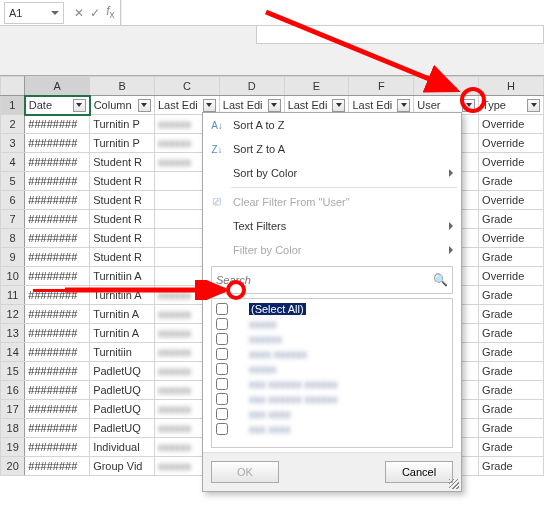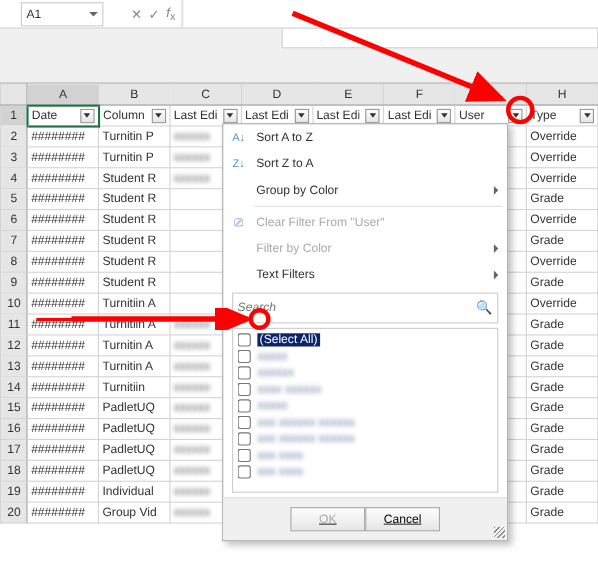--- a/index.html
+++ b/index.html
@@ -1,20 +1,20 @@
 <!DOCTYPE html>
 <html><head>
 <meta charset="utf-8">
 <style>
   * { box-sizing: border-box; margin: 0; padding: 0; }
   body { font-family: "Segoe UI", Arial, sans-serif; font-size: 11px; background: #fff; color: #333; width: 544px; height: 528px; overflow: hidden; position: relative; }
   
   
   .formula-bar { display: flex; align-items: center; height: 26px; border-bottom: 1px solid #ccc; background: #fff; position: relative; z-index: 2; }
-  .name-box { width: 75px; height: 22px; border: 1px solid #ccc; margin: 2px 19px; padding: 2px 4px; display: flex; align-items: center; justify-content: space-between; font-size: 11px; }
+  .name-box { width: 60px; height: 22px; border: 1px solid #ccc; margin: 2px 4px; padding: 2px 4px; display: flex; align-items: center; justify-content: space-between; font-size: 11px; }
   .name-box .dd { width: 0; height: 0; border-left: 4px solid transparent; border-right: 4px solid transparent; border-top: 4px solid #666; }
   .fx-btns { display: flex; align-items: center; gap: 6px; padding: 0 6px; border-right: 1px solid #ccc; height: 100%; }
   .fx-btn { color: #888; cursor: default; font-size: 12px; }
   .formula-input { flex: 1; padding: 2px 8px; height: 100%; display: flex; align-items: center; border-left: 1px solid #eee; }
   .formula-edit { position: absolute; top: 0; left: 256px; right: 0; height: 44px; border: 1px solid #ccc; background: #fff; padding: 4px 8px; font-size: 11px; }
   
   
   .spacer { height: 50px; background: #f0f0f0; border-bottom: 1px solid #aaa; }
   
   
@@ -37,25 +37,25 @@
   .filter-menu { position: absolute; left: 202px; top: 112px; width: 260px; background: #fff; border: 1px solid #aaa; box-shadow: 3px 3px 6px rgba(0,0,0,0.25); z-index: 5; font-size: 11px; }
   .menu-item { display: flex; align-items: center; height: 24px; padding: 0 8px 0 30px; color: #333; position: relative; }
   .menu-item.disabled { color: #aaa; }
   .menu-item .icon { position: absolute; left: 6px; top: 4px; width: 16px; height: 16px; display: flex; align-items: center; justify-content: center; font-size: 10px; color: #5b8bbf; }
   .menu-item .arrow { margin-left: auto; width: 0; height: 0; border-top: 4px solid transparent; border-bottom: 4px solid transparent; border-left: 4px solid #666; }
   .menu-sep { height: 1px; background: #e0e0e0; margin: 2px 4px 2px 28px; }
   .search-box { margin: 4px 8px; height: 22px; border: 1px solid #ccc; display: flex; align-items: center; padding: 13px 4px; }
   .search-box input { border: none; outline: none; flex: 1; font-size: 11px; font-style: italic; color: #888; }
   .search-box .mag { color: #2a6099; font-size: 12px; }
   .check-list { margin: 2px 8px 4px 8px; border: 1px solid #ccc; height: 150px; overflow-y: scroll; padding: 2px; }
-  .check-item { display: flex; align-items: center; gap: 6px; padding: 1px 2px; height: 15px; }
+  .check-item { display: flex; align-items: center; gap: 21px; padding: 1px 2px; height: 15px; }
   .check-item input[type=checkbox] { width: 12px; height: 12px; }
   .check-item.sel span { background: #0a246a; color: #fff; padding: 0 2px; }
   .check-item .blur { text-shadow: 0 0 4px rgba(90,110,150,0.9); }
-  .menu-buttons { display: flex; justify-content: center; gap: 0; padding: 8px; border-top: 1px solid #e0e0e0; background: #f0f0f0; text-decoration: underline; }
+  .menu-buttons { display: flex; justify-content: space-between; gap: 0; padding: 8px; border-top: 1px solid #e0e0e0; background: #f0f0f0; }
   .menu-buttons button { width: 68px; height: 22px; border: 1px solid #aaa; background: linear-gradient(#fdfdfd,#e6e6e6); font-size: 11px; }
   .menu-buttons button.disabled { color: #aaa; }
   .resize-grip { position: absolute; right: 2px; bottom: 2px; width: 10px; height: 10px; background: repeating-linear-gradient(135deg,#888 0,#888 1px,transparent 1px,transparent 3px); }
   
   
   .anno { position: absolute; z-index: 20; pointer-events: none; }
   .circle { border: 4px solid #f00; border-radius: 50%; }
   .red-line { background: #f00; }
   svg.arrow { position: absolute; z-index: 19; pointer-events: none; }
 </style>
@@ -373,34 +373,34 @@
 <div class="filter-menu">
   <div class="menu-item">
     <span class="icon">A↓</span>
     <span>Sort A to Z</span>
   </div>
   <div class="menu-item">
     <span class="icon">Z↓</span>
     <span>Sort Z to A</span>
   </div>
   <div class="menu-item">
-    <span>Group by Color</span>
+    <span>Sort by Color</span>
     <span class="arrow"></span>
   </div>
   <div class="menu-sep"></div>
   <div class="menu-item disabled">
     <span class="icon">⎚</span>
     <span>Clear Filter From "User"</span>
   </div>
+  <div class="menu-item">
+    <span>Text Filters</span>
+    <span class="arrow"></span>
+  </div>
   <div class="menu-item disabled">
     <span>Filter by Color</span>
-    <span class="arrow"></span>
-  </div>
-  <div class="menu-item">
-    <span>Text Filters</span>
     <span class="arrow"></span>
   </div>
   <div class="search-box">
     <input placeholder="Search" style="">
     <span class="mag">🔍</span>
   </div>
   <div class="check-list" id="checklist">
     <div class="check-item sel">
       <input type="checkbox" style="">
       <span>(Select All)</span>

